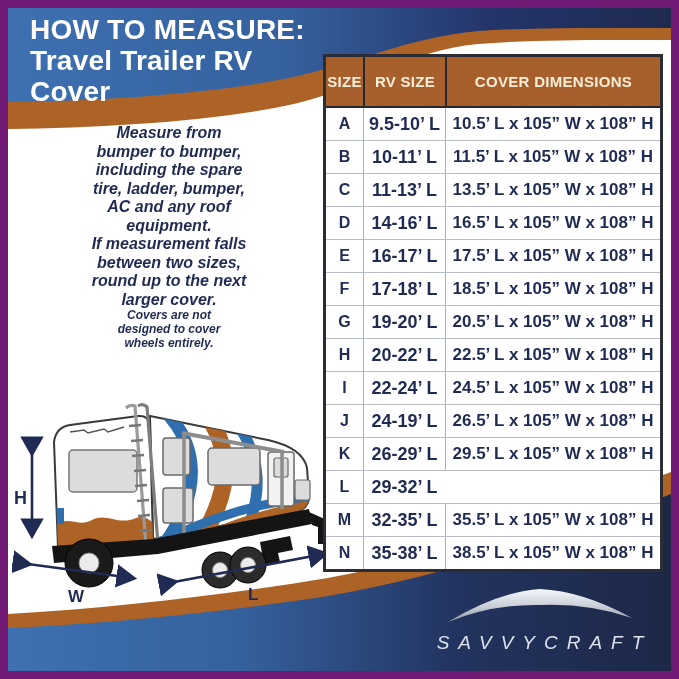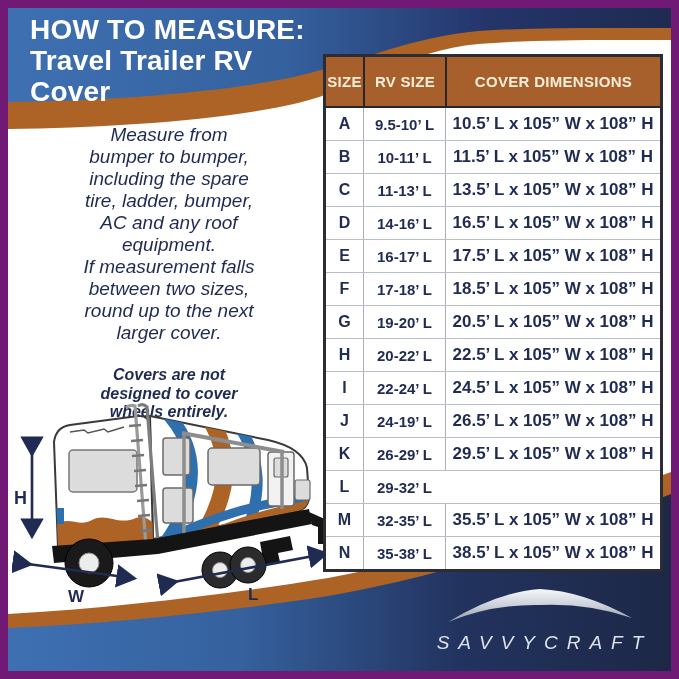--- a/index.html
+++ b/index.html
@@ -22,24 +22,24 @@
     color:#ffffff;font-weight:bold;font-size:28px;line-height:31px;
     letter-spacing:0.2px;
   }
 
   
   .instructions{
     position:absolute;left:28px;top:116px;width:266px;z-index:2;
     text-align:center;color:#1f2b52;font-style:italic;
   }
   .instructions .measure{
-    font-size:19px;line-height:1.16;font-weight:400;white-space:pre-line;
+    font-size:16px;line-height:1.16;font-weight:700;white-space:pre-line;
   }
   .instructions .note{
-    margin-top:22px;font-size:16px;line-height:1.16;font-weight:bold;white-space:pre-line;
+    font-size:12px;line-height:1.16;font-weight:bold;white-space:pre-line;
   }
 
   
   .size-table{
     position:absolute;left:315px;top:46px;width:340px;height:518px;z-index:4;
     background:#ffffff;border:3px solid #2c2c35;display:flex;flex-direction:column;
   }
   .thead{
     display:flex;height:51px;background:#a7602c;color:#f6eed9;
     font-weight:bold;border-bottom:2px solid #26262e;
@@ -48,21 +48,21 @@
     display:flex;align-items:center;justify-content:center;
     font-size:15px;letter-spacing:0.3px;
   }
   .thead .tcell + .tcell{border-left:2px solid #26262e;}
   .tbody{display:flex;flex-direction:column;flex:1;}
   .trow{display:flex;flex:1;color:#1f2b52;font-weight:bold;}
   .trow + .trow{border-top:1.5px solid #b7bdc9;}
   .tcell{display:flex;align-items:center;justify-content:center;}
   .tbody .tcell + .tcell{border-left:1.5px solid #a9afbb;}
   .c0{width:37px;font-size:16px;border-radius:14px;}
-  .c1{width:82px;font-size:15px;}
+  .c1{width:82px;font-size:18px;}
   .c2{flex:1;font-size:17px;}
 
   
   .trailer{position:absolute;left:4px;top:388px;z-index:2;}
 
   
   .logo{
     position:absolute;left:400px;top:576px;width:264px;z-index:3;
     text-align:center;
   }

